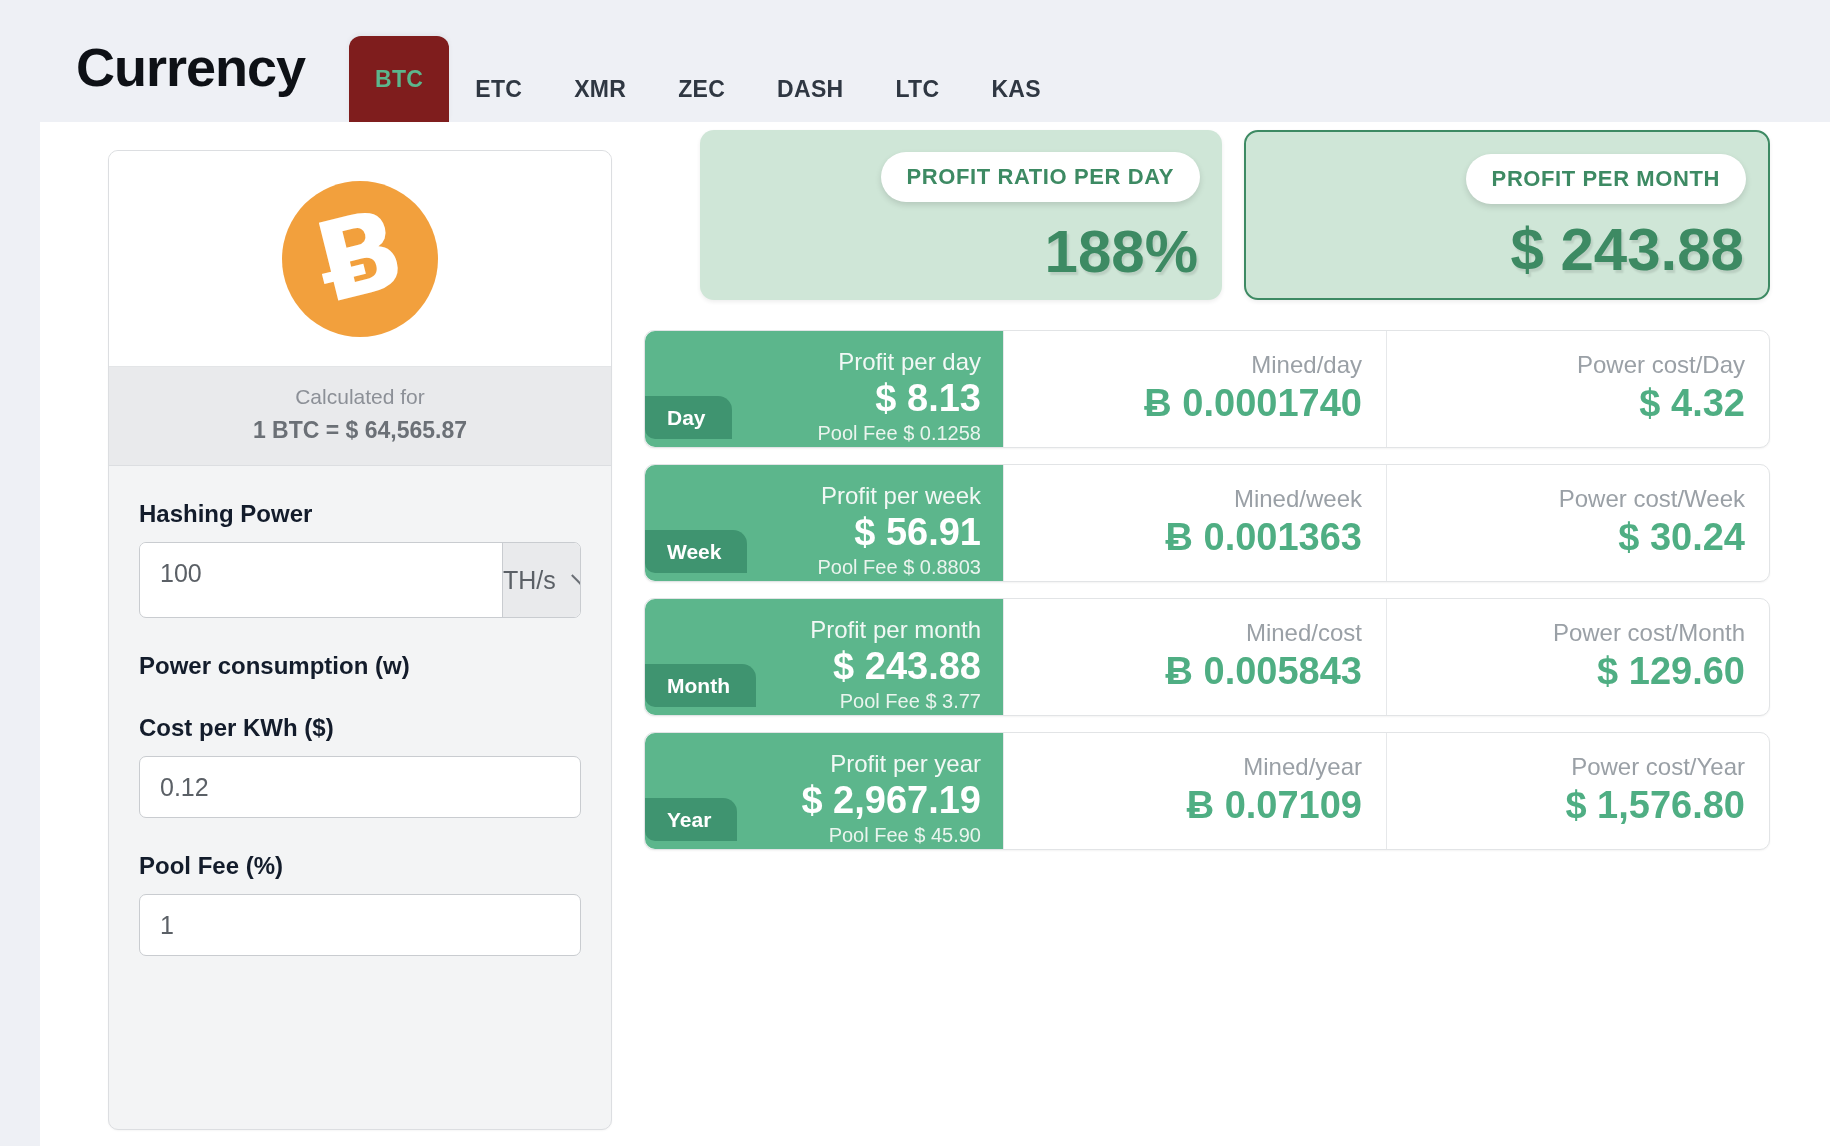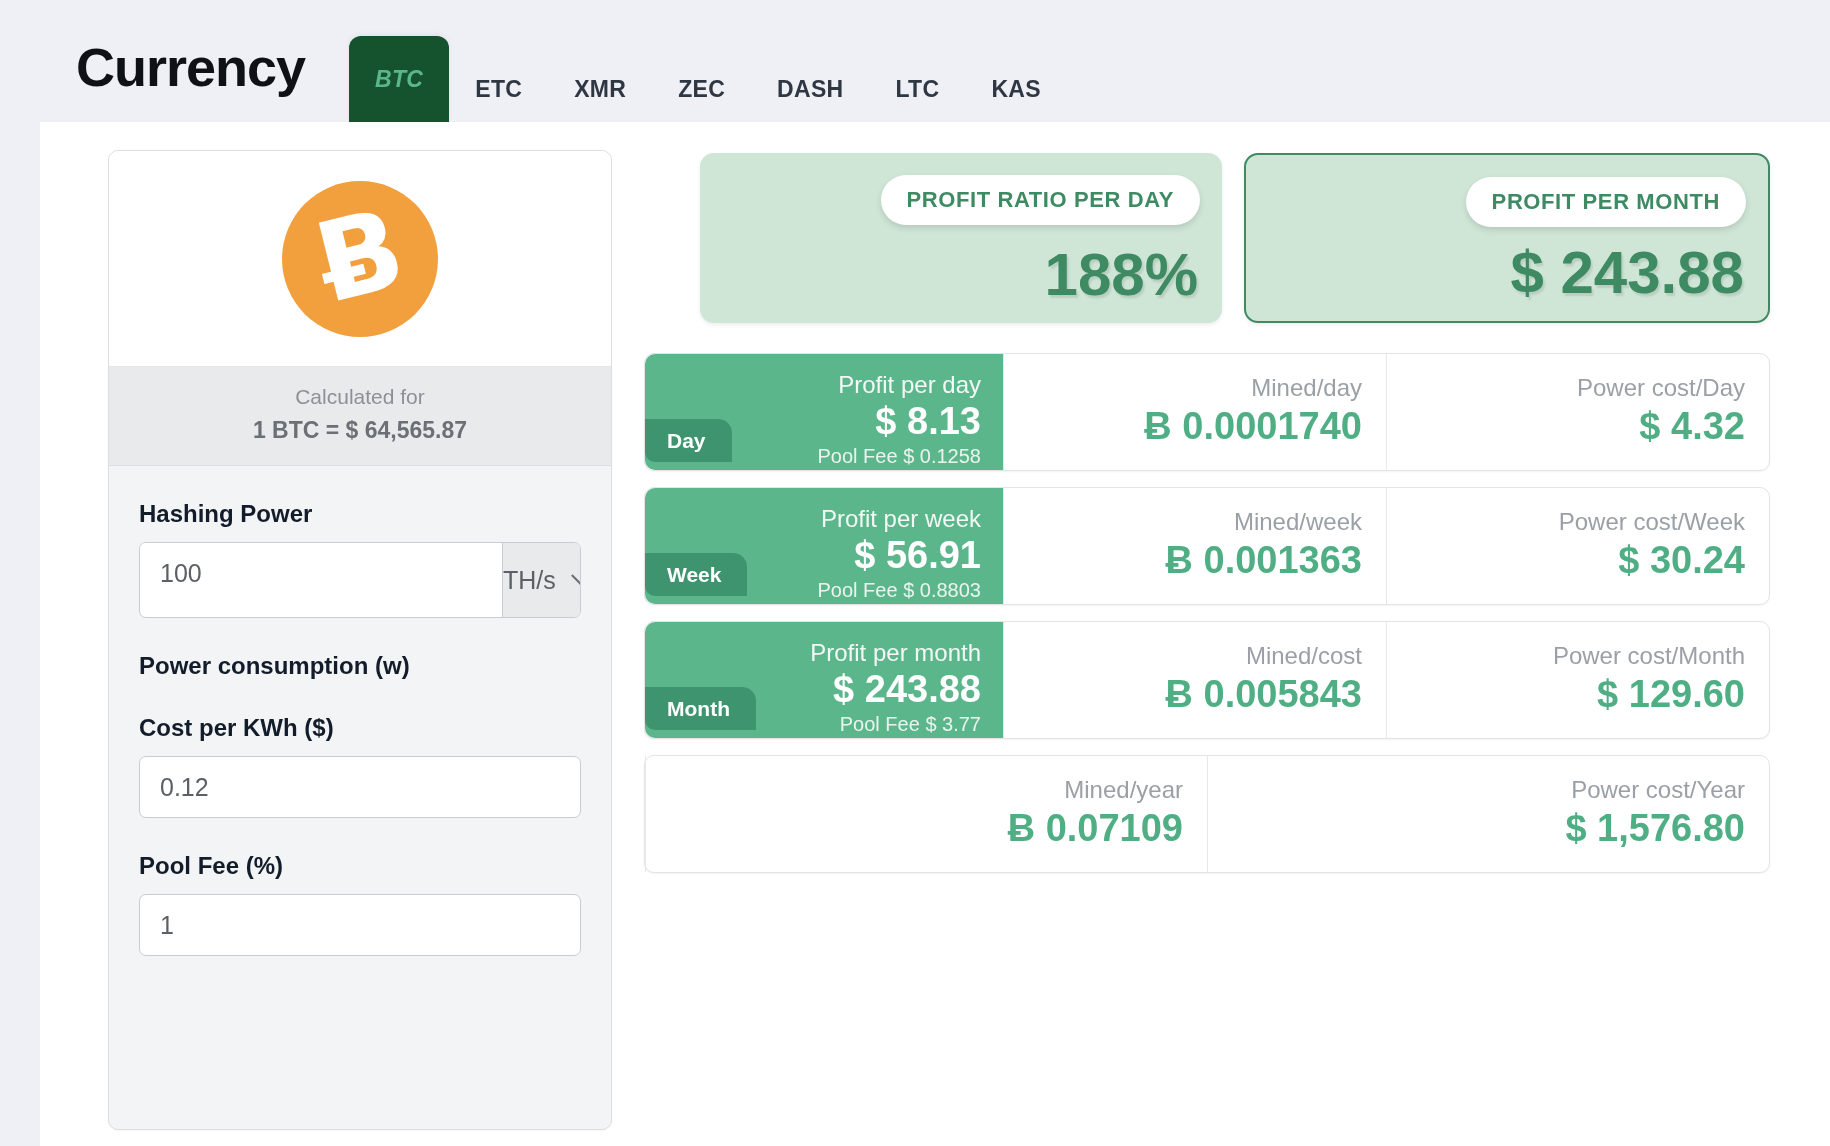--- a/index.html
+++ b/index.html
@@ -61,29 +61,28 @@
     padding: 0 26px;
     height: 66px;
     line-height: 66px;
     letter-spacing: .3px;
     cursor: pointer;
     white-space: nowrap;
     background: transparent;
   }
 
   .tab.active {
-    background: #14532d;
+    background: #7f1d1d;
     color: #5cb68c;
     border-radius: 12px 12px 0 0;
     height: 86px;
     line-height: 86px;
     box-shadow: 0 -2px 5px rgba(0,0,0,.05);
     position: relative;
     z-index: 3;
-    font-style: italic;
   }
 
   
   .content {
     position: absolute;
     left: 40px; top: 122px;
     width: 1790px;
     height: 1024px;
     background: #ffffff;
   }
@@ -214,21 +213,21 @@
     position: absolute;
     left: 620px; top: 0;
     width: 1150px;
     height: 1024px;
   }
 
   
   .kpis {
     display: flex;
     gap: 22px;
-    padding: 31px 40px 0 40px;
+    padding: 8px 40px 0 40px;
   }
   .kpi {
     flex: 1 1 0;
     height: 170px;
     background: #cfe6d7;
     border-radius: 14px;
     position: relative;
     box-shadow: 0 2px 4px rgba(0,0,0,.07);
   }
   .kpi.outlined {
@@ -455,20 +454,26 @@
             <div class="cap">Mined/cost</div>
             <div class="val">Ƀ 0.005843</div>
           </div>
           <div class="cell">
             <div class="cap">Power cost/Month</div>
             <div class="val">$ 129.60</div>
           </div>
         </div>
 
         <div class="row">
+          <div class="cell-profit">
+            <div class="cap">Profit per year</div>
+            <div class="val">$ 2,967.19</div>
+            <div class="fee">Pool Fee $ 45.90</div>
+            <div class="period-badge">Year</div>
+          </div>
           <div class="cell">
             <div class="cap">Mined/year</div>
             <div class="val">Ƀ 0.07109</div>
           </div>
           <div class="cell">
             <div class="cap">Power cost/Year</div>
             <div class="val">$ 1,576.80</div>
           </div>
         </div>
 

